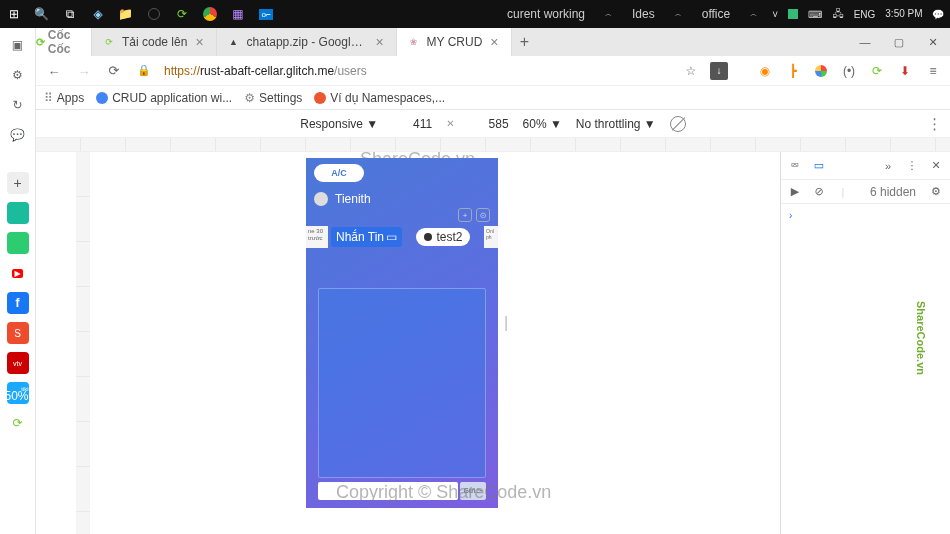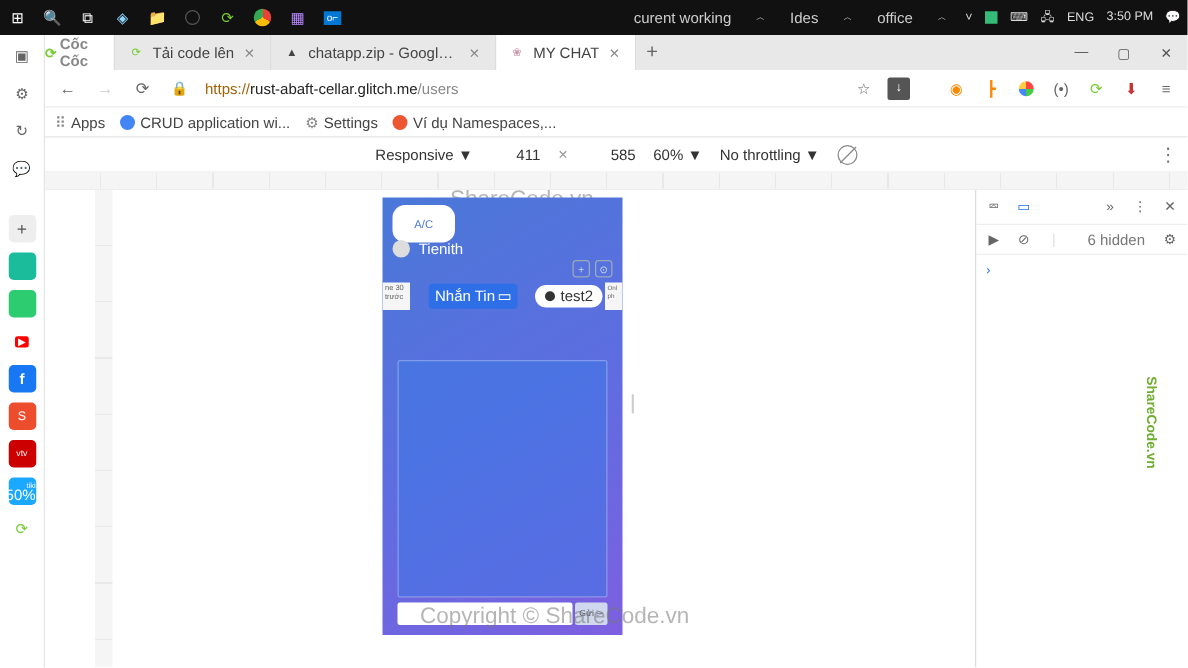--- a/index.html
+++ b/index.html
@@ -54,28 +54,28 @@
 .ruler-v{position:absolute;left:40px;top:0;bottom:0;width:14px;background:repeating-linear-gradient(to bottom,#f5f5f5 0 44px,#e8e8e8 44px 45px)}
 
 
 .app-sidebar{position:absolute;top:28px;left:0;width:36px;bottom:0;background:#fff;border-right:1px solid #e5e5e5;display:flex;flex-direction:column;align-items:center;padding-top:6px;gap:8px}
 .sb-ico{width:22px;height:22px;display:flex;align-items:center;justify-content:center;border-radius:4px;font-size:12px;color:#666}
 .sb-plus{width:22px;height:22px;background:#eee;border-radius:4px;display:flex;align-items:center;justify-content:center;color:#555;font-size:14px}
 .sb-app{width:22px;height:22px;border-radius:4px}
 
 
 .device{position:absolute;left:270px;top:6px;width:192px;height:350px;background:linear-gradient(150deg,#4a78d8 0%,#5d6ee0 50%,#7d5fe0 100%);overflow:hidden}
-.device .logo-pill{position:absolute;top:6px;left:8px;width:50px;height:30px;background:#fff;border-radius:10px;display:flex;align-items:center;justify-content:center;color:#4a78d8;font-size:9px;font-weight:normal}
+.device .logo-pill{position:absolute;top:6px;left:8px;width:50px;height:18px;background:#fff;border-radius:10px;display:flex;align-items:center;justify-content:center;color:#4a78d8;font-size:9px;font-weight:bold}
 .device .user-row{position:absolute;top:34px;left:8px;display:flex;align-items:center;gap:7px;color:#fff;font-size:9px}
 .device .avatar{width:14px;height:14px;background:#ddd;border-radius:50%}
 .device .icon-btns{position:absolute;top:50px;right:8px;display:flex;gap:4px}
 .device .icon-btn{width:14px;height:14px;border:1px solid #9ab;border-radius:3px;color:#cde;font-size:8px;display:flex;align-items:center;justify-content:center}
 .device .chip-row{position:absolute;top:68px;left:0;right:0;height:22px;display:flex;align-items:center}
 .device .chip-left{width:22px;height:22px;background:#f5f5f5;font-size:6px;color:#666;padding:2px;line-height:7px}
-.device .chip-blue{background:#2e6fe8;color:#fff;font-size:7px;padding:3px 5px;border-radius:3px;margin-left:15px;display:flex;align-items:center;gap:2px}
+.device .chip-blue{background:#2e6fe8;color:#fff;font-size:7px;padding:3px 5px;border-radius:3px;margin-left:3px;display:flex;align-items:center;gap:2px}
 .device .chip-white{background:#fff;border-radius:10px;margin-left:14px;padding:2px 8px;font-size:8px;display:flex;align-items:center;gap:4px;color:#333}
 .device .chip-white .dot{width:8px;height:8px;background:#333;border-radius:50%}
 .device .chip-right{width:14px;height:22px;background:#f5f5f5;font-size:5px;color:#666;margin-left:auto;padding:2px}
 .device .chat-box{position:absolute;top:130px;left:12px;right:12px;bottom:30px;background:rgba(60,120,230,.5);border:1px solid rgba(255,255,255,.3);border-radius:2px}
 .device .input-bar{position:absolute;bottom:8px;left:12px;right:12px;height:18px;display:flex;gap:2px}
 .device .input-bar .txt{flex:1;background:#fff;border-radius:2px}
 .device .input-bar .send{width:26px;background:#cfd8ec;border-radius:2px;font-size:7px;color:#556;display:flex;align-items:center;justify-content:center}
 
 .handle{position:absolute;left:468px;top:162px;color:#ccc;font-size:16px;letter-spacing:-4px}
 
@@ -178,21 +178,21 @@
       <span class="tab-title">Tải code lên</span>
       <span class="tab-close">×</span>
     </div>
     <div class="tab">
       <span class="favicon">▲</span>
       <span class="tab-title">chatapp.zip - Google Drive</span>
       <span class="tab-close">×</span>
     </div>
     <div class="tab active">
       <span class="favicon" style="color:#c9a">❀</span>
-      <span class="tab-title">MY CHAT</span>
+      <span class="tab-title">MY CRUD</span>
       <span class="tab-close">×</span>
     </div>
     <div class="new-tab">+</div>
     <div class="win-ctrls">
       <div>—</div>
       <div>▢</div>
       <div>✕</div>
     </div>
   </div>
 

